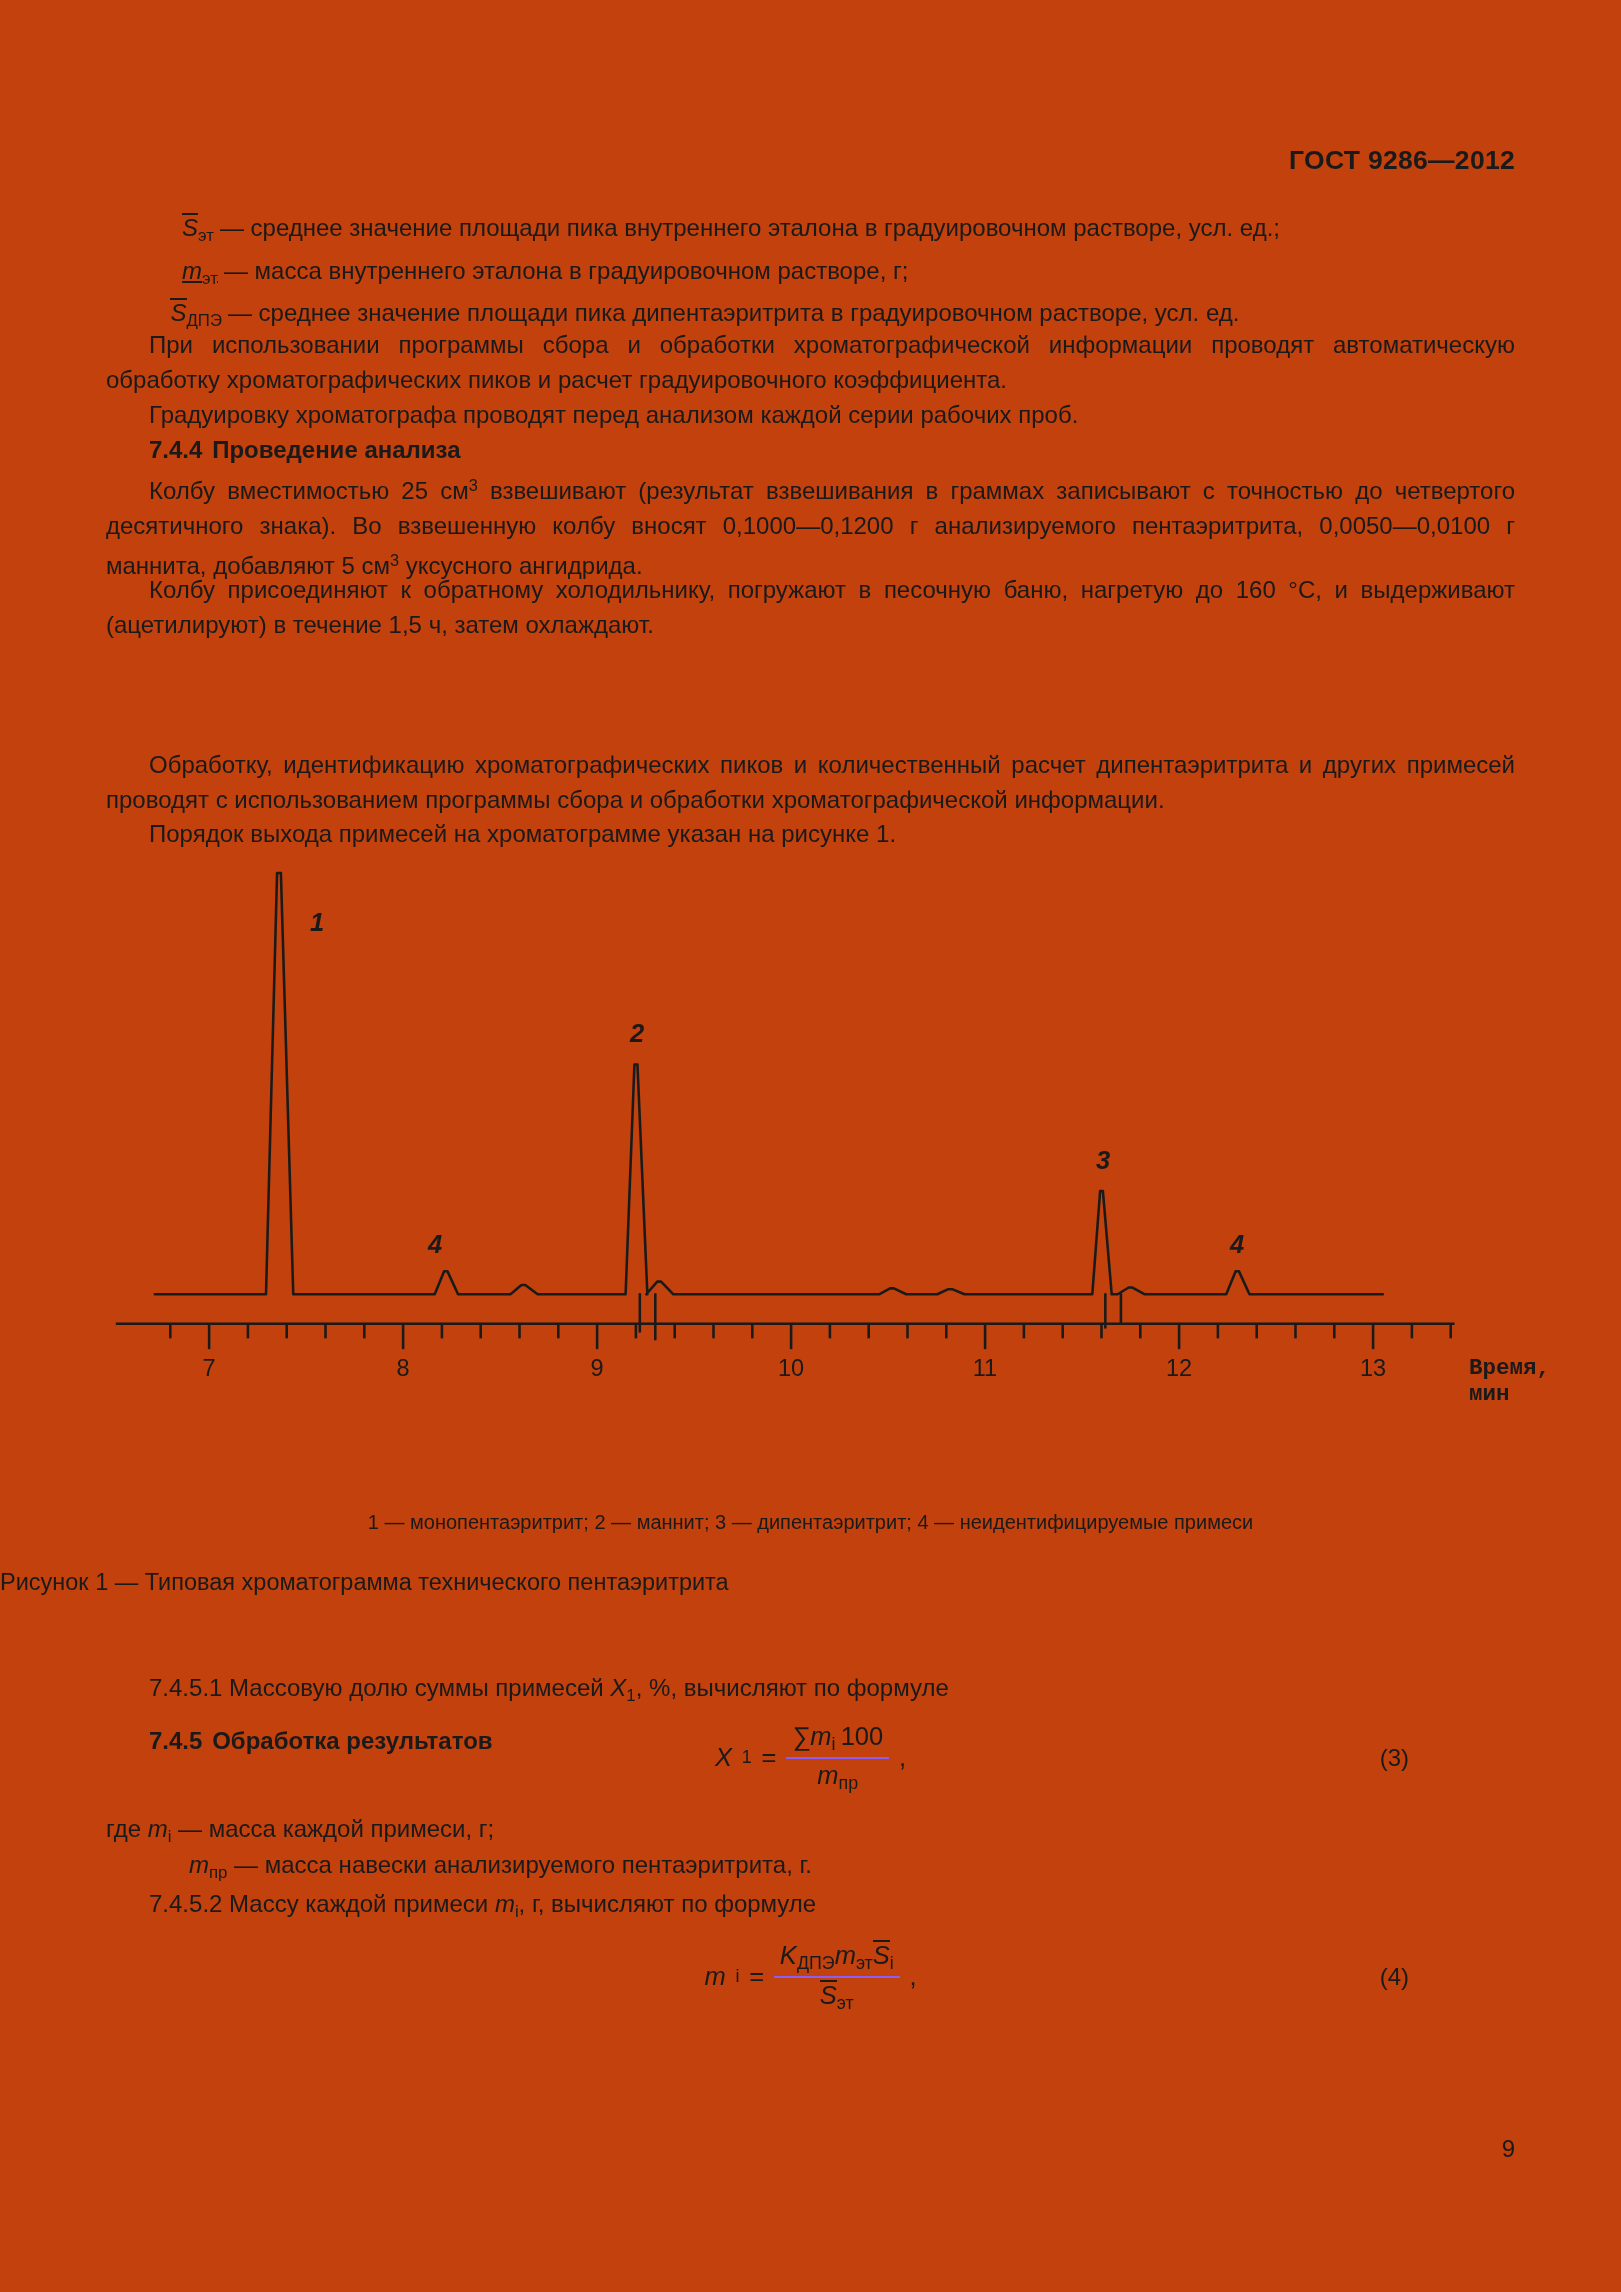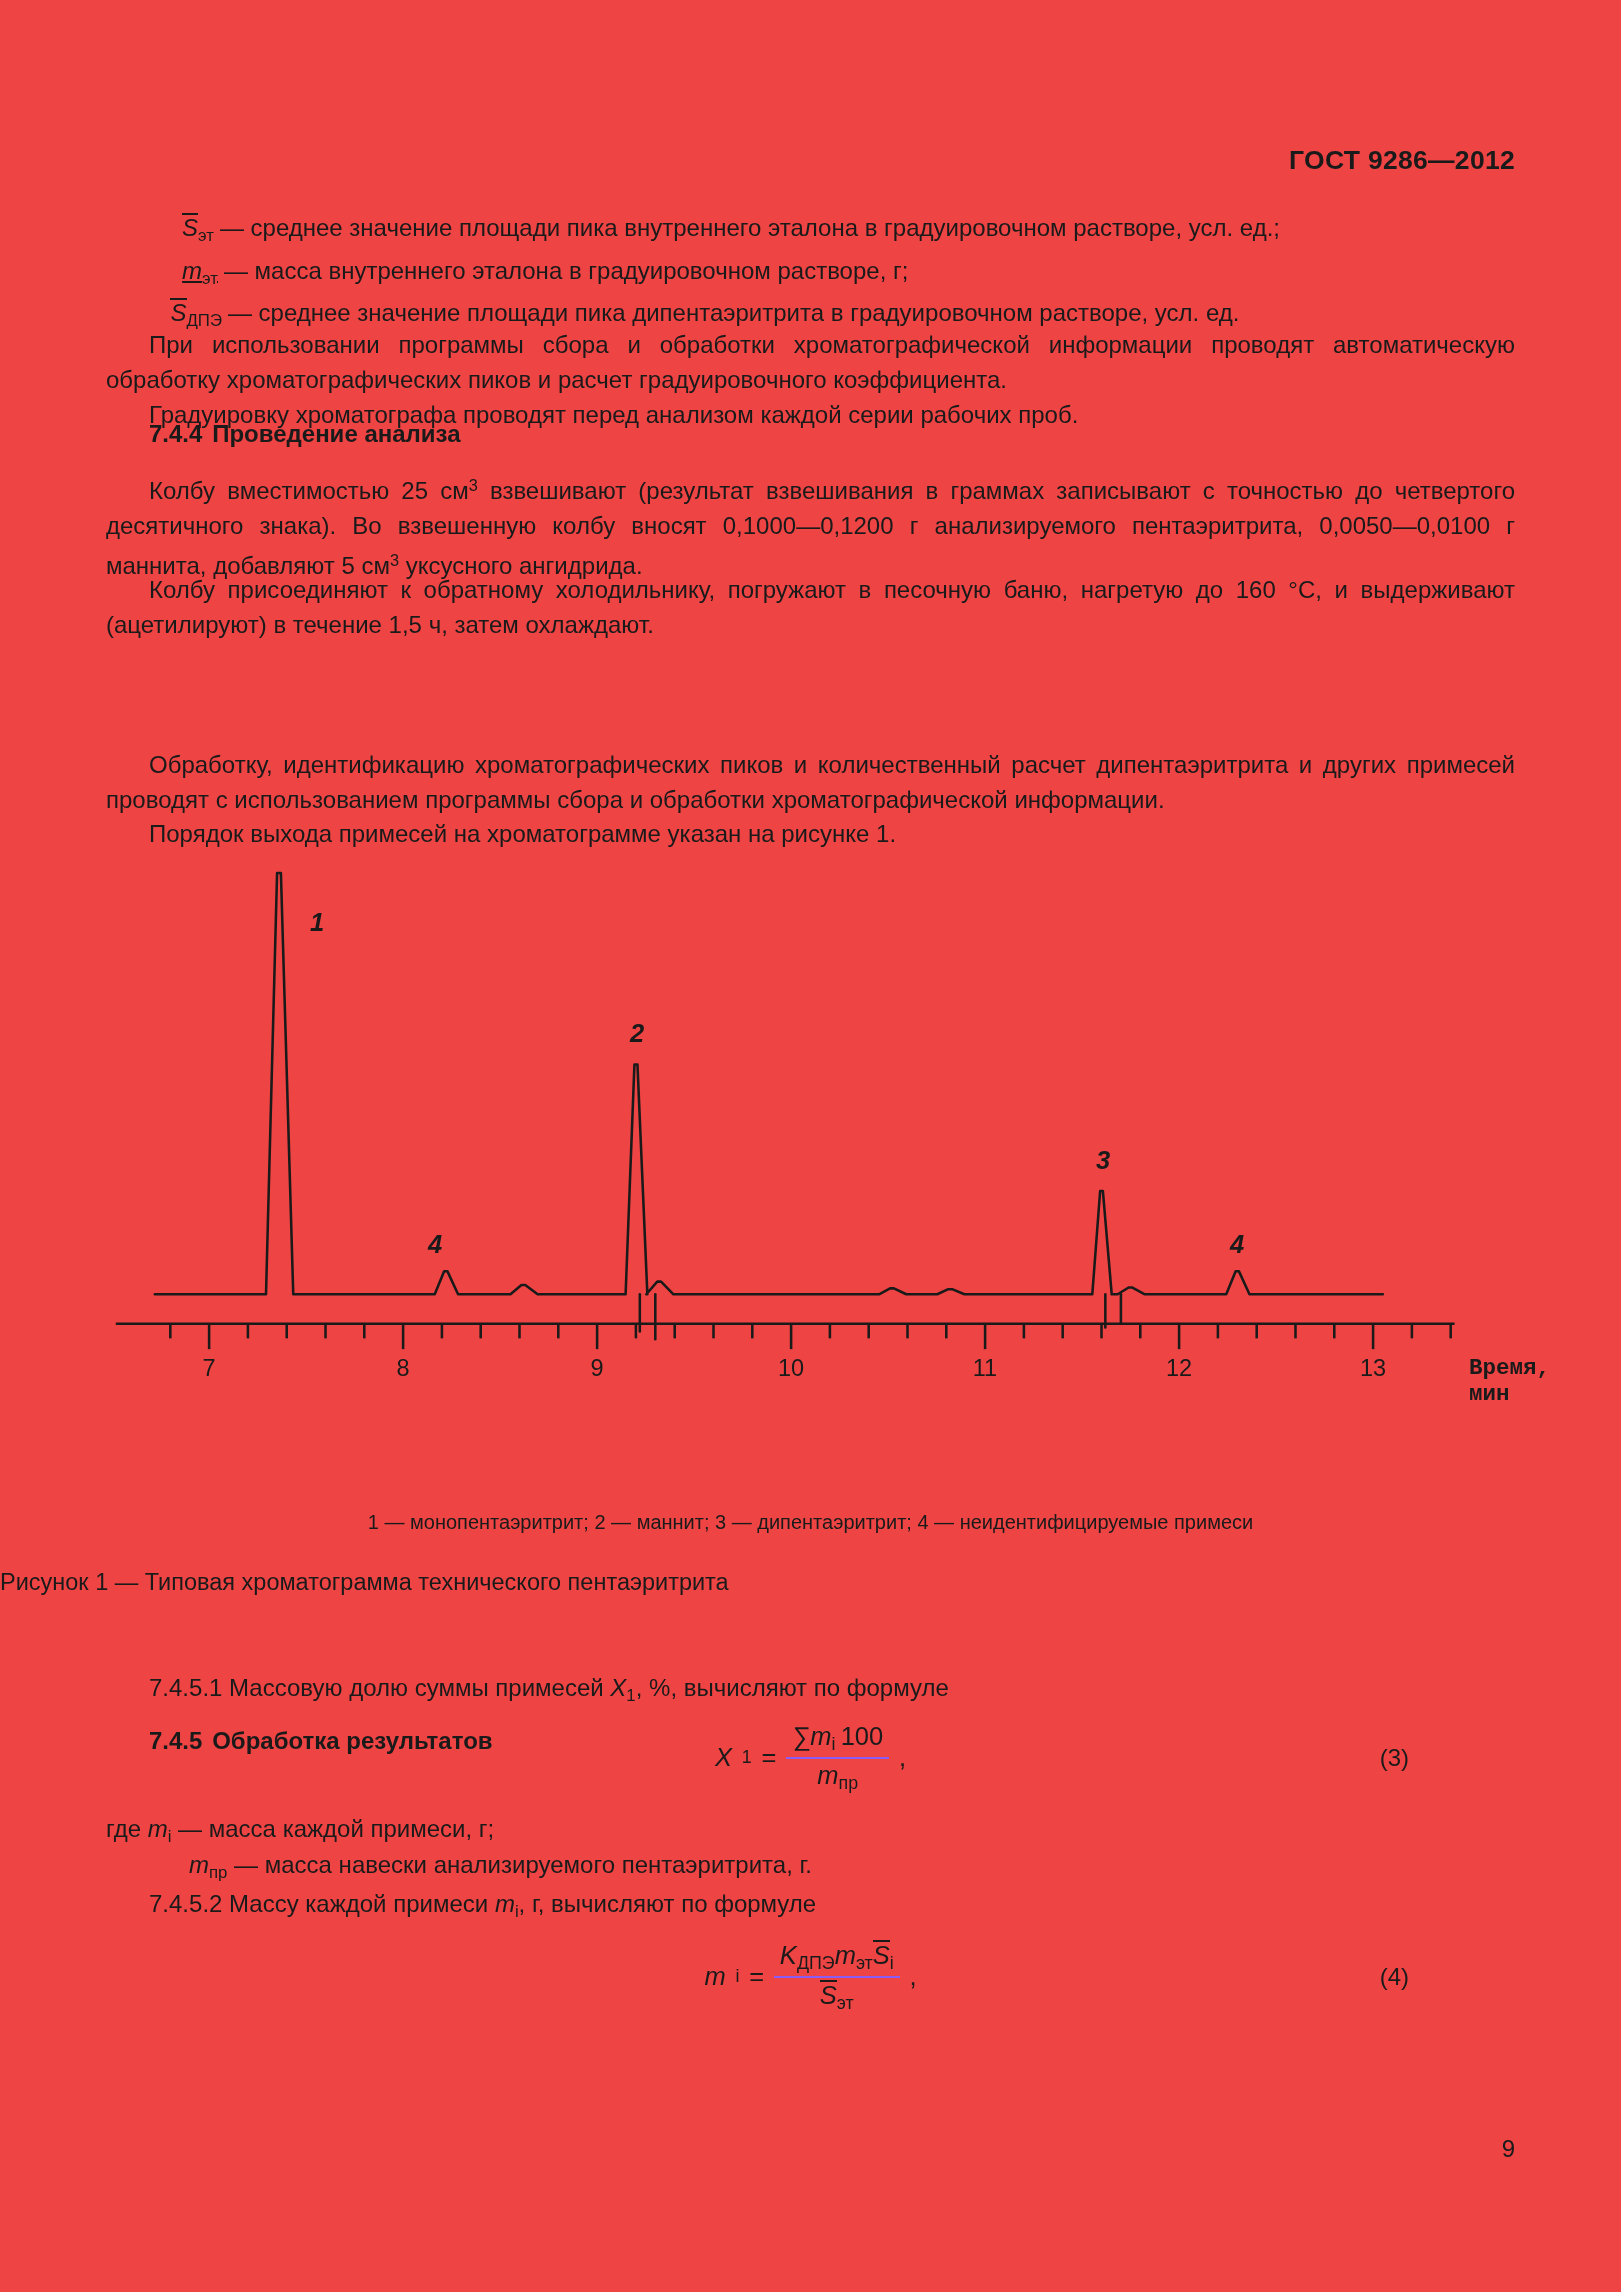--- a/index.html
+++ b/index.html
@@ -11,21 +11,21 @@
     width: 1621px;
     height: 2293px;
     position: relative;
     font-family: "Liberation Sans", sans-serif;
     color: #1a1a1a;
     background: #efefef;
   }
   .page {
     position: absolute;
     inset: 0;
-    background: #ef4444;
+    background: #c2410c;
   }
 
   
   .header {
     position: absolute;
     top: 145px;
     right: 106px;
     font-size: 26.5px;
     font-weight: bold;
     letter-spacing: 0.3px;
@@ -199,21 +199,21 @@
   </div>
 
   <div class="col" style="top:327px;">
     <p class="para indent">При использовании программы сбора и обработки хроматографической информации проводят автоматическую обработку хроматографических пиков и расчет градуировочного коэффициента.</p>
   </div>
 
   <div class="col" style="top:397px;">
     <p class="para indent nojust">Градуировку хроматографа проводят перед анализом каждой серии рабочих проб.</p>
   </div>
 
-  <div class="col" style="top:416px;">
+  <div class="col" style="top:432px;">
     <p class="heading"><span class="num">7.4.4</span><span>Проведение анализа</span></p>
   </div>
 
   <div class="col" style="top:468px;">
     <p class="para indent"><span>Колбу вместимостью 25 см</span><sup class="r">3</sup><span> взвешивают (результат взвешивания в граммах записывают с точностью до четвертого десятичного знака). Во взвешенную колбу вносят 0,1000—0,1200 г анализируемого пентаэритрита, 0,0050—0,0100 г маннита, добавляют 5 см</span><sup class="r">3</sup><span> уксусного ангидрида.</span></p>
   </div>
 
   <div class="col" style="top:572px;">
     <p class="para indent">Колбу присоединяют к обратному холодильнику, погружают в песочную баню, нагретую до 160 °C, и выдерживают (ацетилируют) в течение 1,5 ч, затем охлаждают.</p>
   </div>

